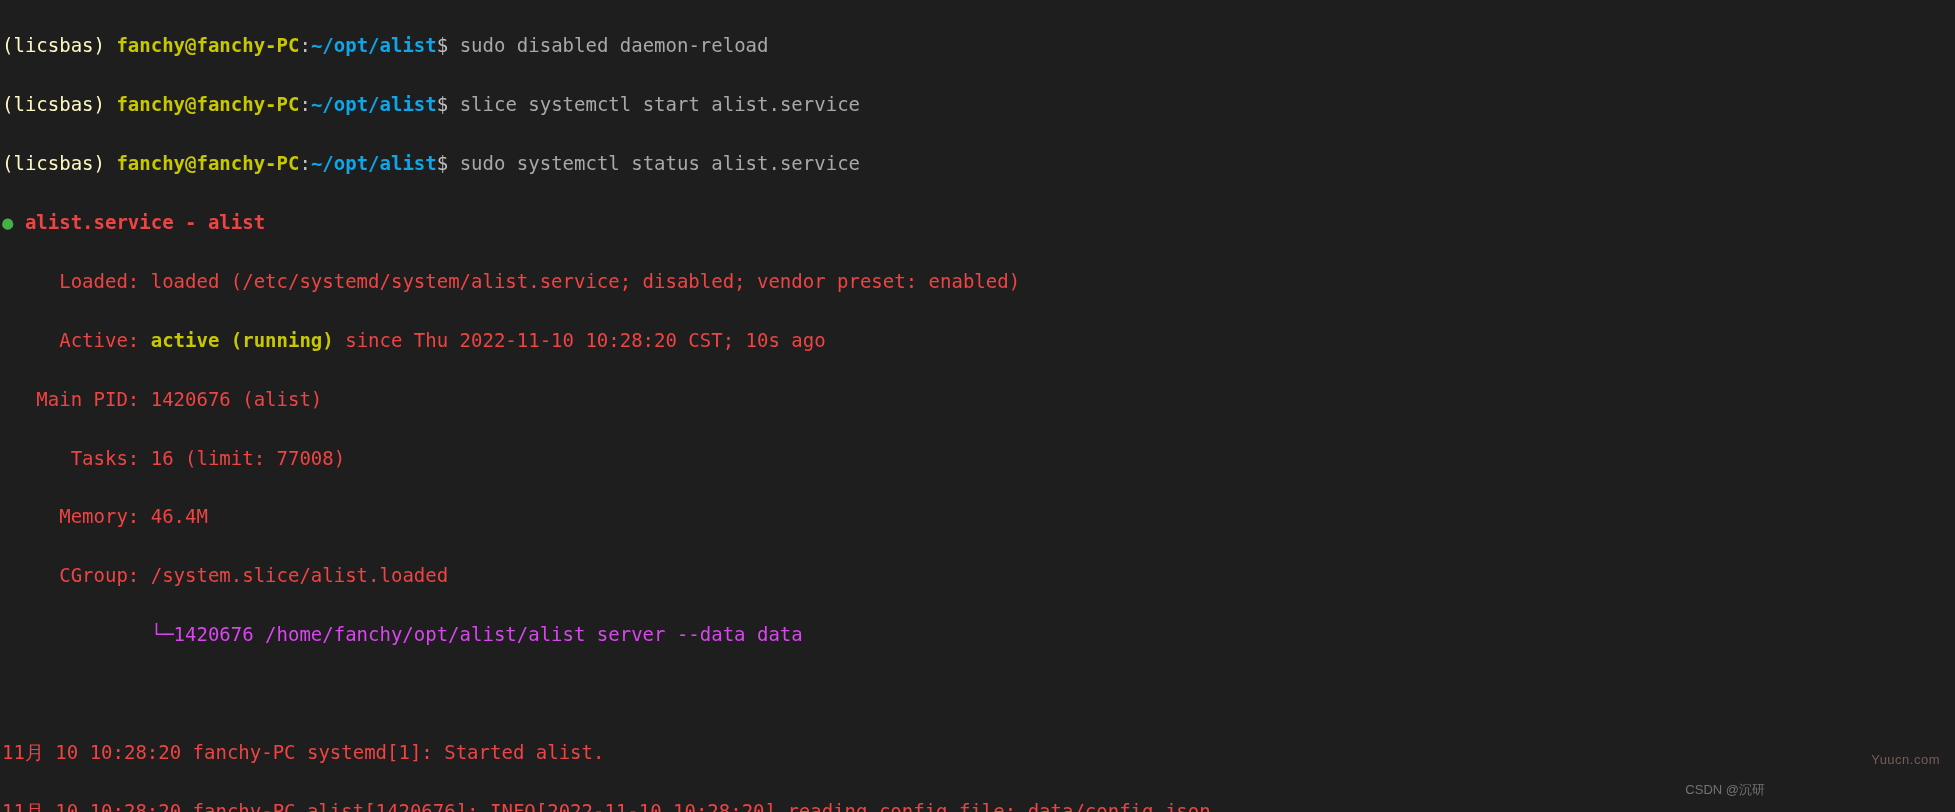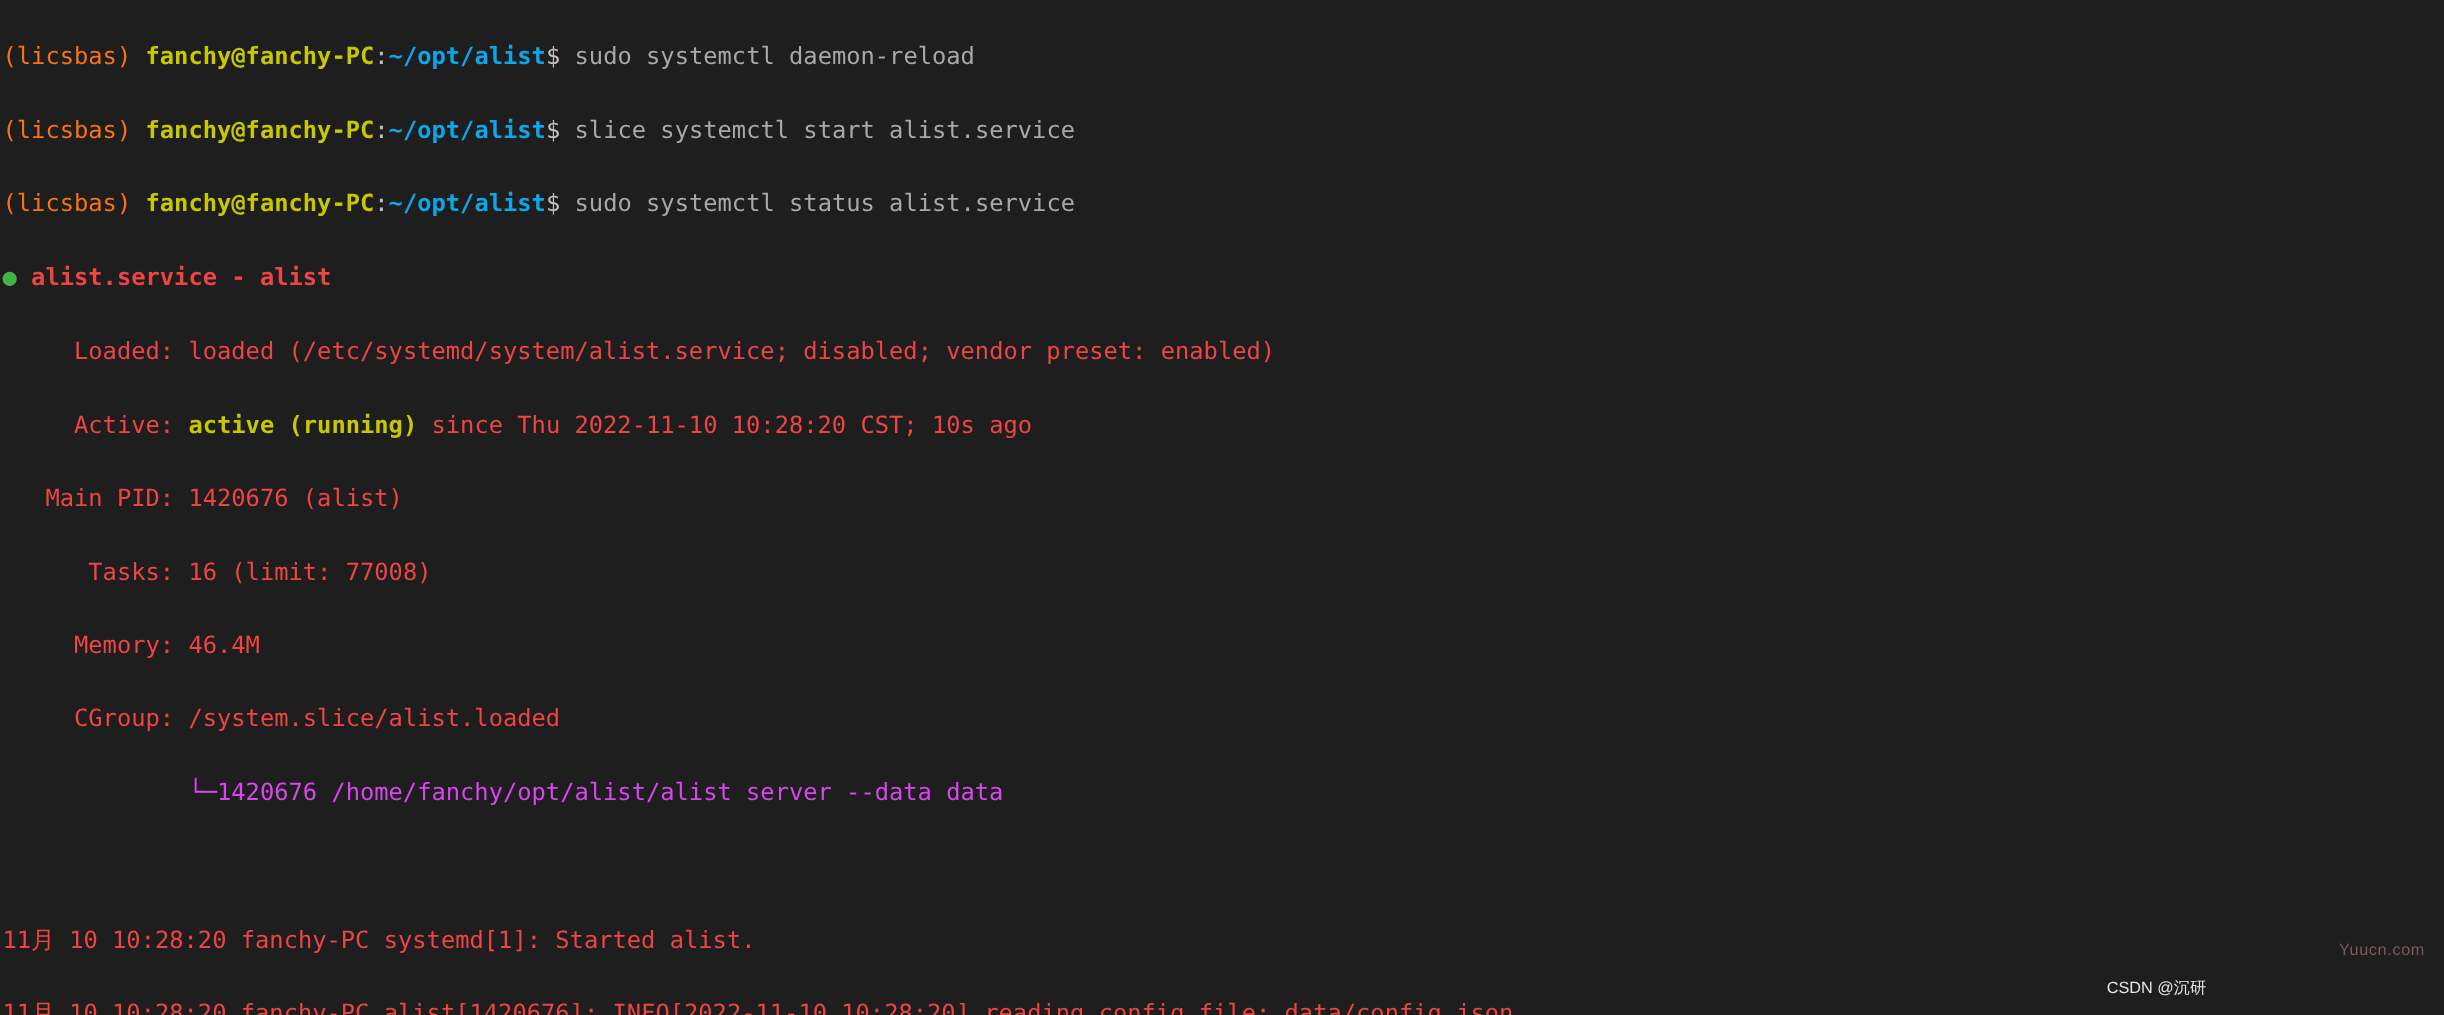--- a/index.html
+++ b/index.html
@@ -11,57 +11,57 @@
     font-size: 19px;
     line-height: 1.55;
     width: 1955px;
     height: 812px;
     overflow: hidden;
   }
   .terminal {
     padding: 2px 2px;
     white-space: pre;
   }
-  .env { color: #f97316; }         
+  .env { color: #fef9c3; }         
   .user { color: #c7c800; font-weight: bold; text-align: right; }   
   .colon { color: #c0c0c0; }
   .path { color: #0ea5e9; font-weight: bold; }   
   .dollar { color: #c0c0c0; }
   .cmd { color: #a8a8a8; }         
   .out { color: #ef4444; }         
   .dim { color: #d946ef; }
   .bold { font-weight: bold; }
   .bullet { color: #43b143; font-weight: bold; }
   .watermark1 {
     position: absolute;
     right: 190px;
     bottom: 12px;
     font-size: 13px;
-    color: #e5e5e5;
+    color: #737373;
     font-family: Arial, sans-serif;
     white-space: pre;
     text-align: center;
   }
   .watermark2 {
     position: absolute;
     right: 15px;
     bottom: 42px;
     font-size: 13px;
     color: #7a5a5a;
     font-family: Arial, sans-serif;
     letter-spacing: 0.5px;
     white-space: pre;
   }
   .line { display: block; }
 </style>
 </head>
 <body>
 
 <div class="terminal">
-<span class="line"><span class="env">(licsbas)</span> <span class="user">fanchy@fanchy-PC</span><span class="colon">:</span><span class="path">~/opt/alist</span><span class="dollar">$</span> <span class="cmd">sudo systemctl daemon-reload</span></span>
+<span class="line"><span class="env">(licsbas)</span> <span class="user">fanchy@fanchy-PC</span><span class="colon">:</span><span class="path">~/opt/alist</span><span class="dollar">$</span> <span class="cmd">sudo disabled daemon-reload</span></span>
 <span class="line"><span class="env">(licsbas)</span> <span class="user">fanchy@fanchy-PC</span><span class="colon">:</span><span class="path">~/opt/alist</span><span class="dollar">$</span> <span class="cmd">slice systemctl start alist.service</span></span>
 <span class="line"><span class="env">(licsbas)</span> <span class="user">fanchy@fanchy-PC</span><span class="colon">:</span><span class="path">~/opt/alist</span><span class="dollar">$</span> <span class="cmd">sudo systemctl status alist.service</span></span>
 <span class="line"><span class="bullet">●</span><span class="out bold"> alist.service - alist</span></span>
 <span class="line"><span class="out">     Loaded: </span><span class="out">loaded (/etc/systemd/system/alist.service; disabled; vendor preset: enabled)</span></span>
 <span class="line"><span class="out">     Active: </span><span class="user">active (running)</span><span class="out"> since Thu 2022-11-10 10:28:20 CST; 10s ago</span></span>
 <span class="line"><span class="out">   Main PID: </span><span class="out">1420676 (alist)</span></span>
 <span class="line"><span class="out">      Tasks: </span><span class="out">16 (limit: 77008)</span></span>
 <span class="line"><span class="out">     Memory: </span><span class="out">46.4M</span></span>
 <span class="line"><span class="out">     CGroup: </span><span class="out">/system.slice/alist.loaded</span></span>
 <span class="line dim">             └─1420676 /home/fanchy/opt/alist/alist server --data data</span>

